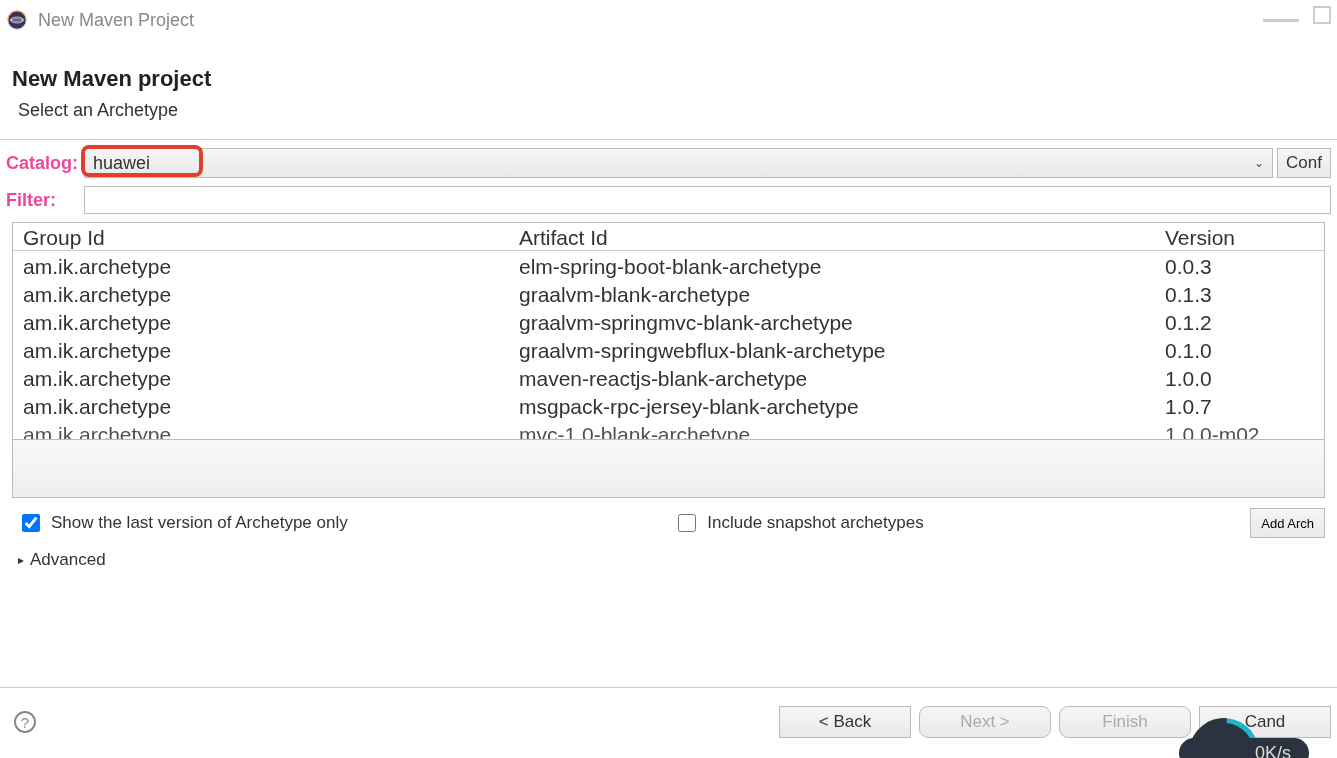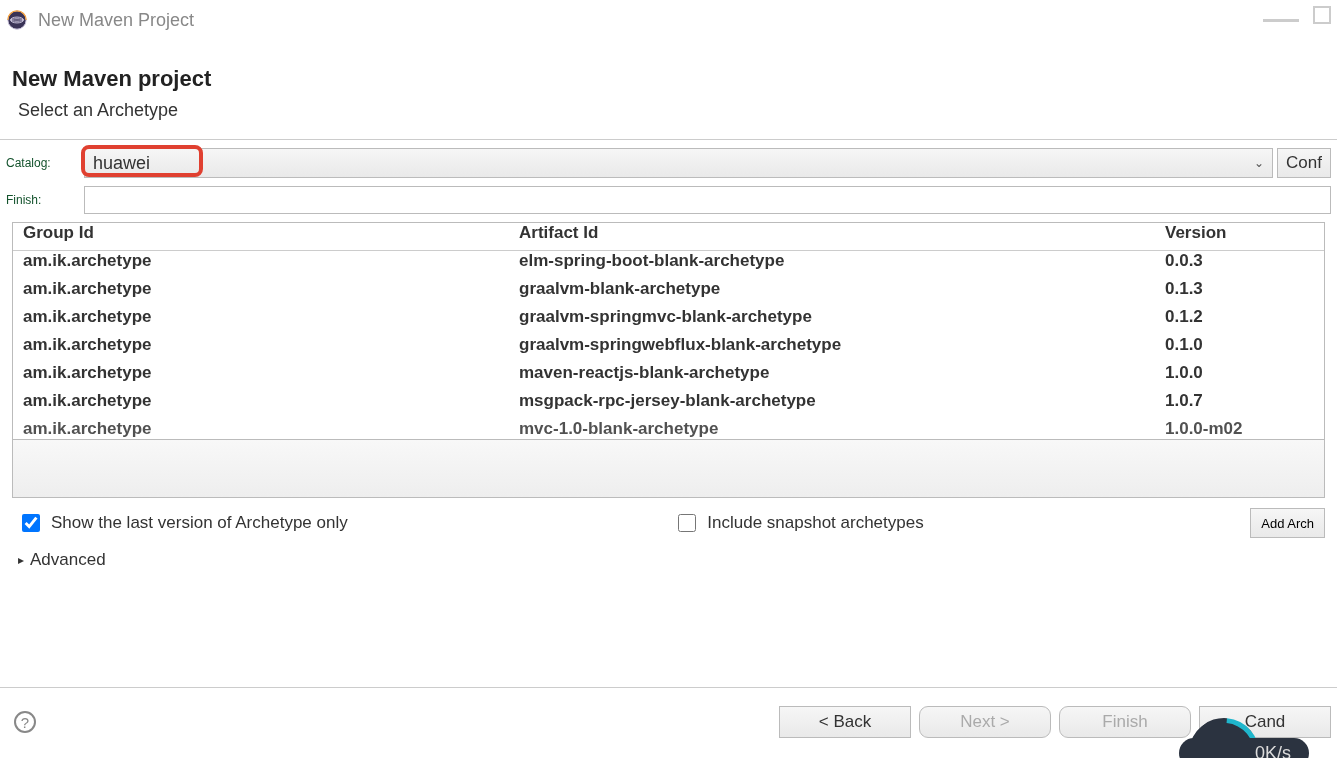--- a/index.html
+++ b/index.html
@@ -73,22 +73,23 @@
     padding: 8px 6px 0 6px;
   }
   .form-row {
     display: flex;
     align-items: center;
     margin-bottom: 8px;
     gap: 2px;
   }
   .form-row label {
     min-width: 76px;
-    font-size: 12px;
-    color: #14532d;
+    font-size: 18px;
+    color: #ec4899;
+    font-weight: bold;
   }
   .catalog-select {
     flex: 1;
     height: 30px;
     border: 1px solid #bbb;
     background: linear-gradient(#f6f6f6,#e9e9e9);
     display: flex;
     align-items: center;
     padding: 0 26px 0 8px;
     font-size: 18px;
@@ -131,24 +132,23 @@
   }
   .table-wrap {
     margin: 6px 6px 0 6px;
     border: 1px solid #bbb;
     background: #fff;
     height: 218px;
     overflow: hidden;
   }
   .table-header, .table-row {
     display: flex;
-    font-size: 17px;
+    font-size: 21px;
     height: 28px;
-    align-items: flex-start;
-    font-weight: bold;
+    align-items: flex-end;
   }
   .table-header {
     border-bottom: 1px solid #ccc;
     background: #fff;
   }
   .col-group { width: 502px; padding-left: 10px; }
   .col-artifact { width: 646px; padding-left: 4px; }
   .col-version { flex: 1; padding-left: 4px; }
   .table-row { border-bottom: 0; }
   .desc-box {
@@ -301,21 +301,21 @@
       <label>Catalog:</label>
       <div class="catalog-select" style="position:relative;">
         <span>huawei</span>
         <span class="chevron">⌄</span>
         <div class="highlight-box"></div>
       </div>
       <div class="conf-btn">Conf</div>
     </div>
 
     <div class="form-row">
-      <label style="min-width:76px;">Finish:</label>
+      <label style="min-width:76px;">Filter:</label>
       <input class="filter-input" type="text" value="" style="">
     </div>
 
     <div class="table-wrap">
       <div class="table-header">
         <div class="col-group">Group Id</div>
         <div class="col-artifact">Artifact Id</div>
         <div class="col-version">Version</div>
       </div>
       <div class="table-row">

